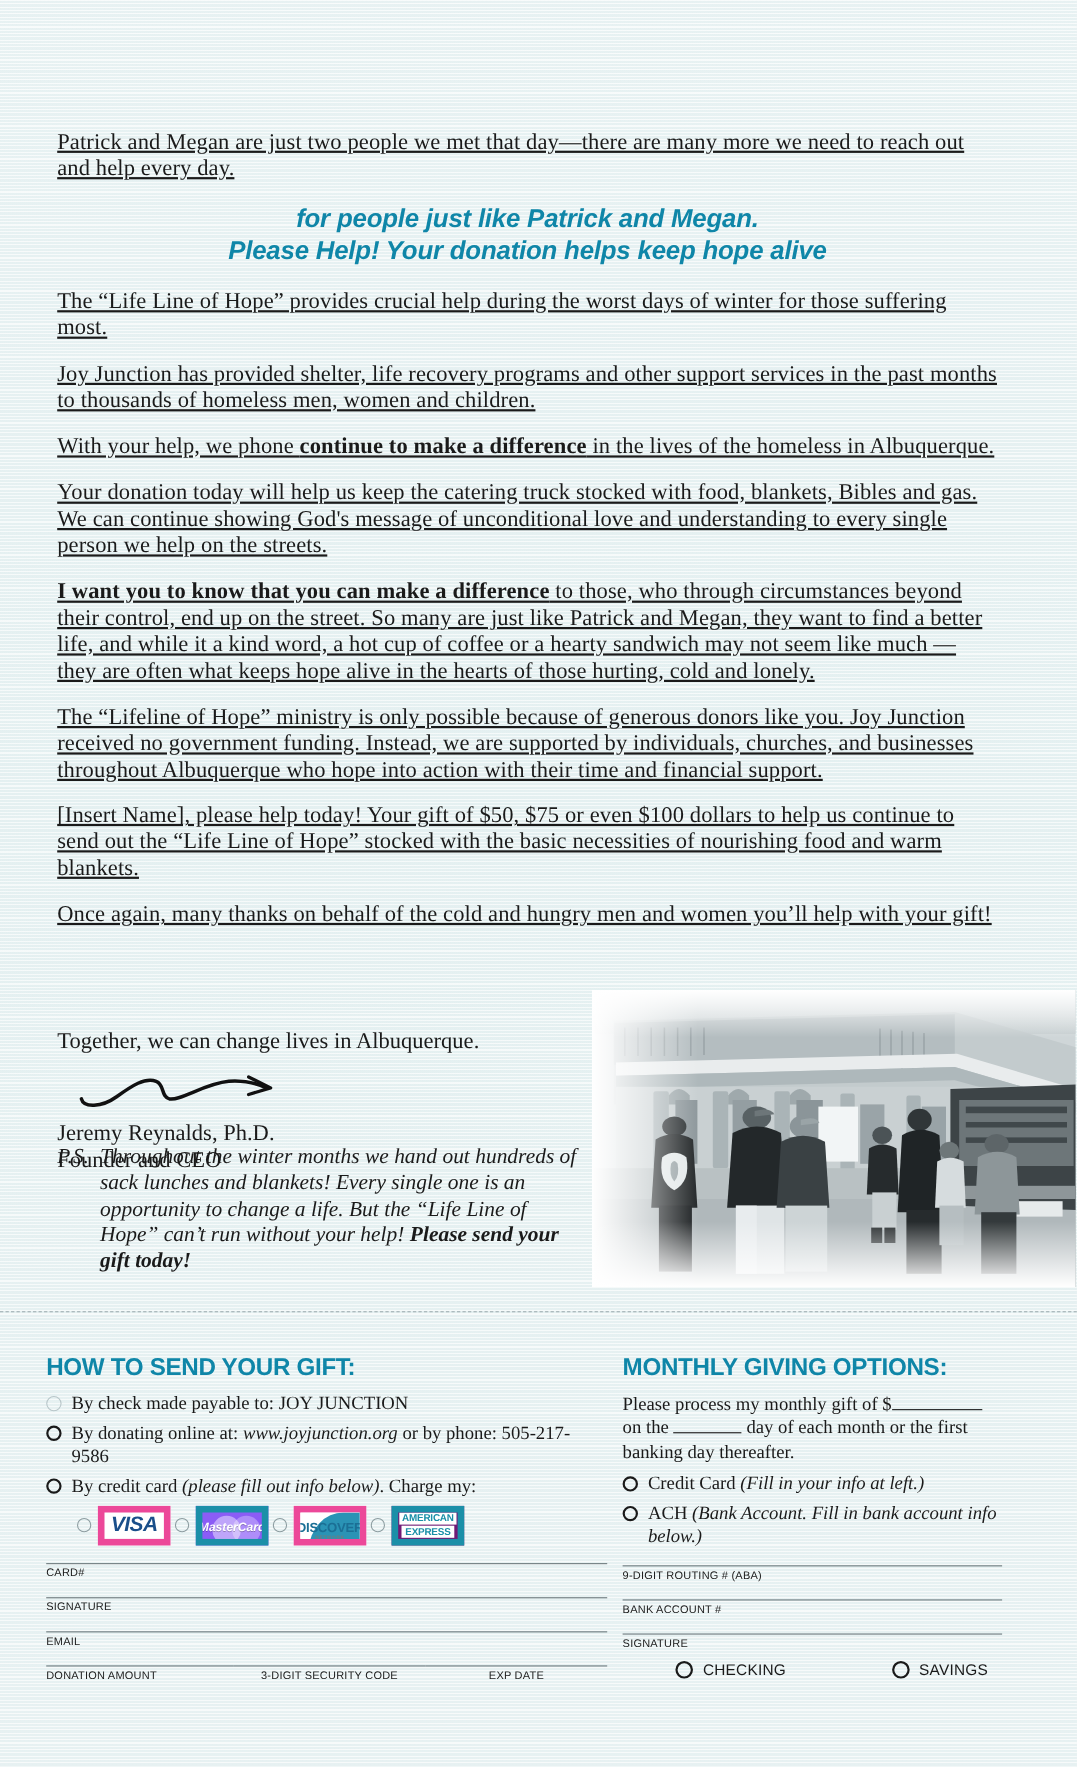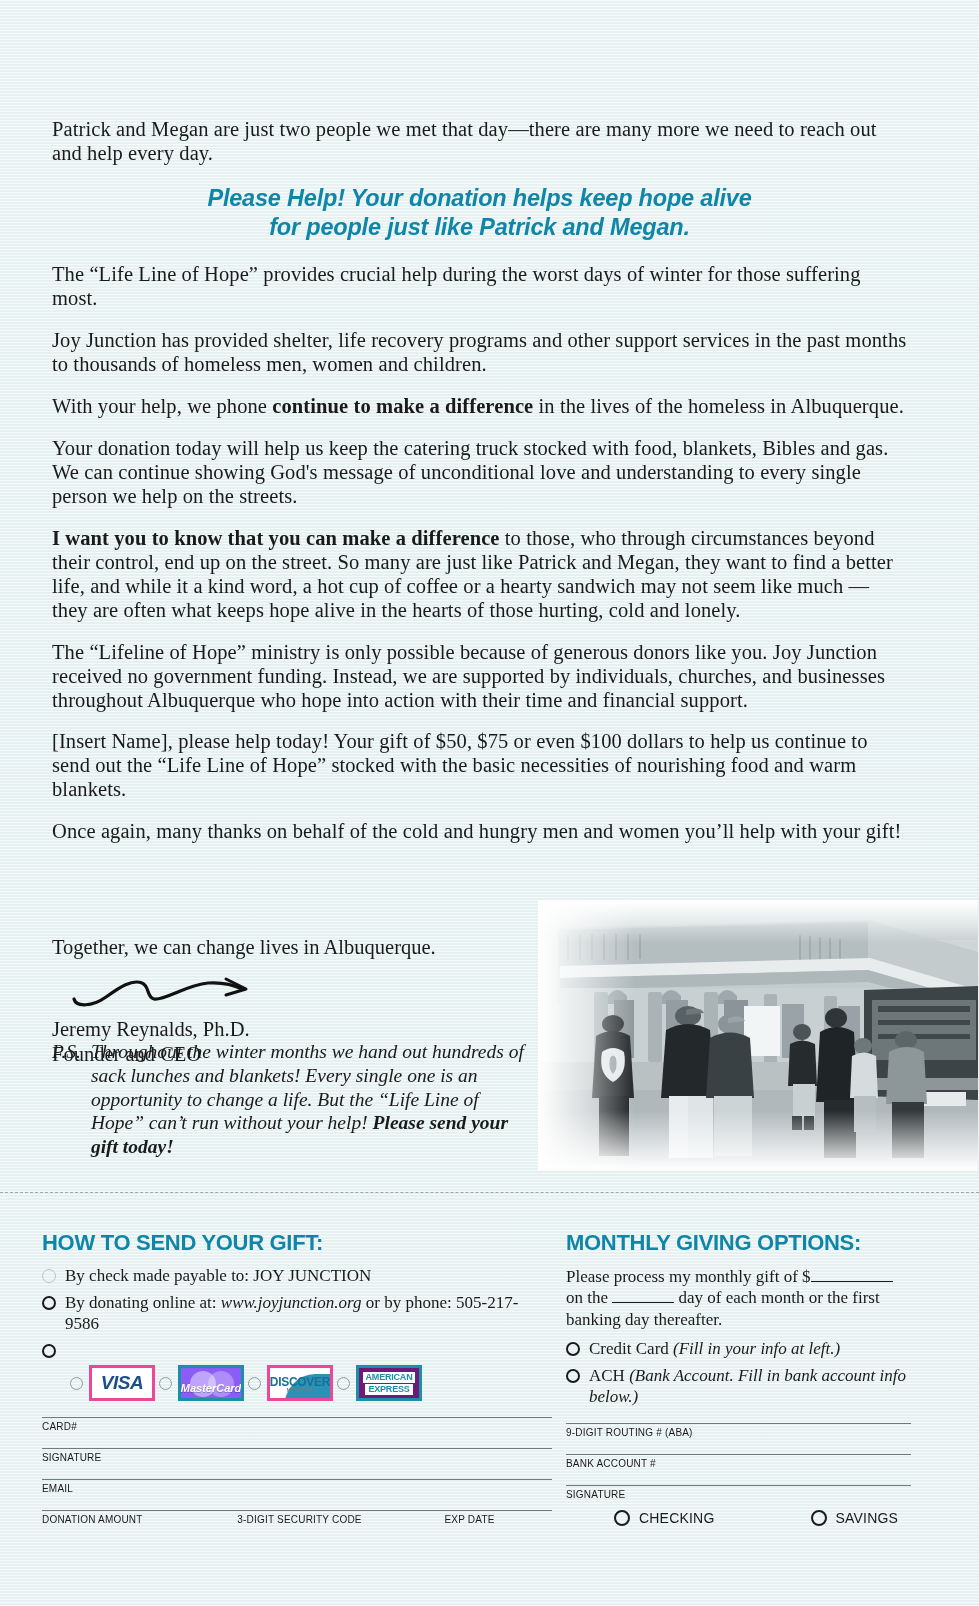--- a/index.html
+++ b/index.html
@@ -28,20 +28,21 @@
   .letter{
     position:absolute;
     left:52px; top:118px; width:855px;
   }
 
   p.body{
     margin:0 0 18px 0;
     font-size:20.5px;
     line-height:1.17;
     letter-spacing:0.1px;
+    text-decoration:underline;
   }
   p.body b{font-weight:bold;}
 
   .headline{
     color:#0f86a8;
     font-weight:bold;
     font-style:italic;
     font-size:23.5px;
     line-height:1.25;
     text-align:center;
@@ -126,21 +127,21 @@
     gap:4px;
   }
   .card-opt{display:flex;align-items:center;gap:6px;}
   .radio-sm{
     width:13px;height:13px;border-radius:50%;
     border:1.5px solid #8d9da1;box-sizing:border-box;
     flex:0 0 auto;
   }
   .card-logo{
     width:66px;height:36px;
-    border:3px solid #ec4899;
+    border:6px solid #ec4899;
     background:#fff;
     display:flex;align-items:center;justify-content:center;
     overflow:hidden;
     box-sizing:border-box;
   }
   .card-logo.mc{background:#8b5cf6;border-color:#1b8fa8;}
   .card-logo.amex{background:#701a75;border-color:#1b8fa8;}
   .visa-txt{
     font-family:"Liberation Sans", sans-serif;
     font-weight:bold;font-style:italic;
@@ -217,22 +218,22 @@
 
 <div class="paper-texture"></div>
 
 <div class="sheet">
 
   <div class="letter">
 
     <p class="body">Patrick and Megan are just two people we met that day—there are many more we need to reach out and help every day.</p>
 
     <div class="headline">
+      <div>for people just like Patrick and Megan.</div>
       <div>Please Help!  Your donation helps keep hope alive</div>
-      <div>for people just like Patrick and Megan.</div>
     </div>
 
     <p class="body">The “Life Line of Hope” provides crucial help during the worst days of winter for those suffering most.</p>
 
     <p class="body">Joy Junction has provided shelter, life recovery programs and other support services in the past months to thousands of homeless men, women and children.</p>
 
     <p class="body">
       <span>With your help, we phone </span><b>continue to make a difference</b><span> in the lives of the homeless in Albuquerque.</span>
     </p>
 
@@ -403,20 +404,21 @@
         <span class="opt-text">By check made payable to:  JOY JUNCTION</span>
       </div>
 
       <div class="opt">
         <span class="radio"></span>
         <span class="opt-text"><span>By donating online at: </span><i>www.joyjunction.org</i><span> or by phone: 505-217-9586</span></span>
       </div>
 
       <div class="opt">
         <span class="radio"></span>
+        <span class="opt-text"><span>By credit card </span><i>(please fill out info below)</i><span>. Charge my:</span></span>
       </div>
 
       <div class="cards">
         <div class="card-opt">
           <span class="radio-sm"></span>
           <span class="card-logo">
             <span class="visa-txt">VISA</span>
           </span>
         </div>
         <div class="card-opt">

